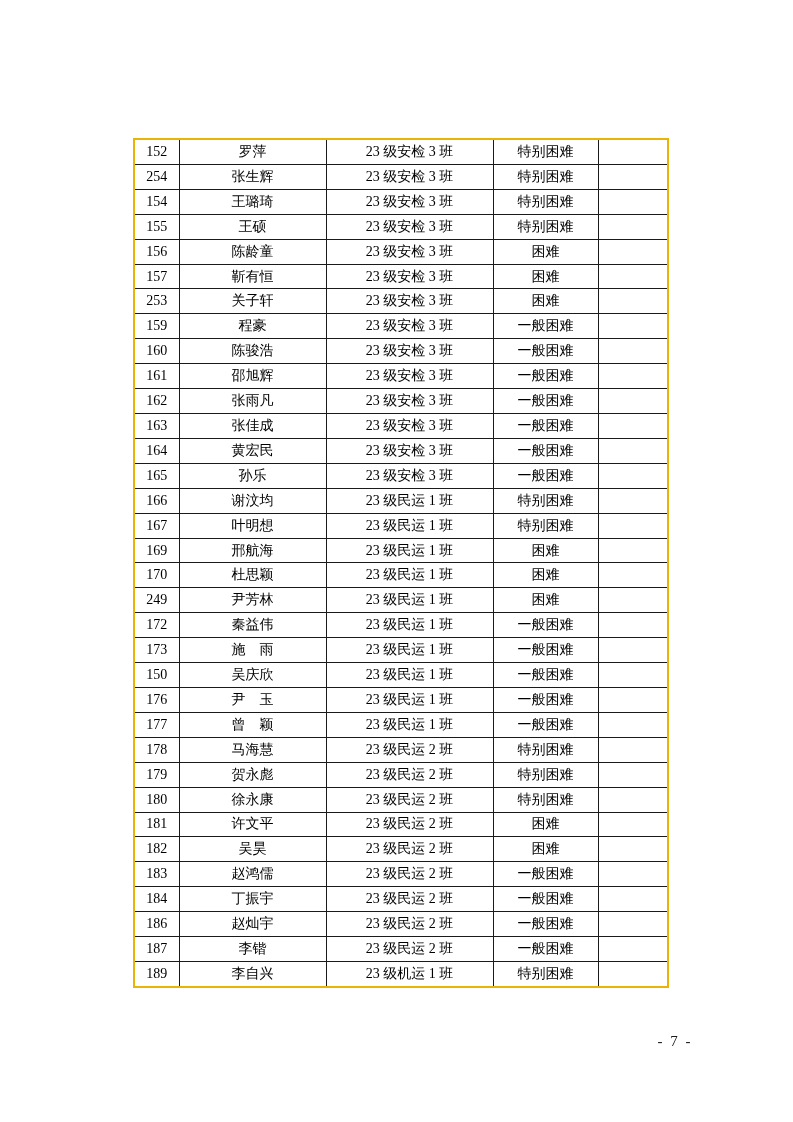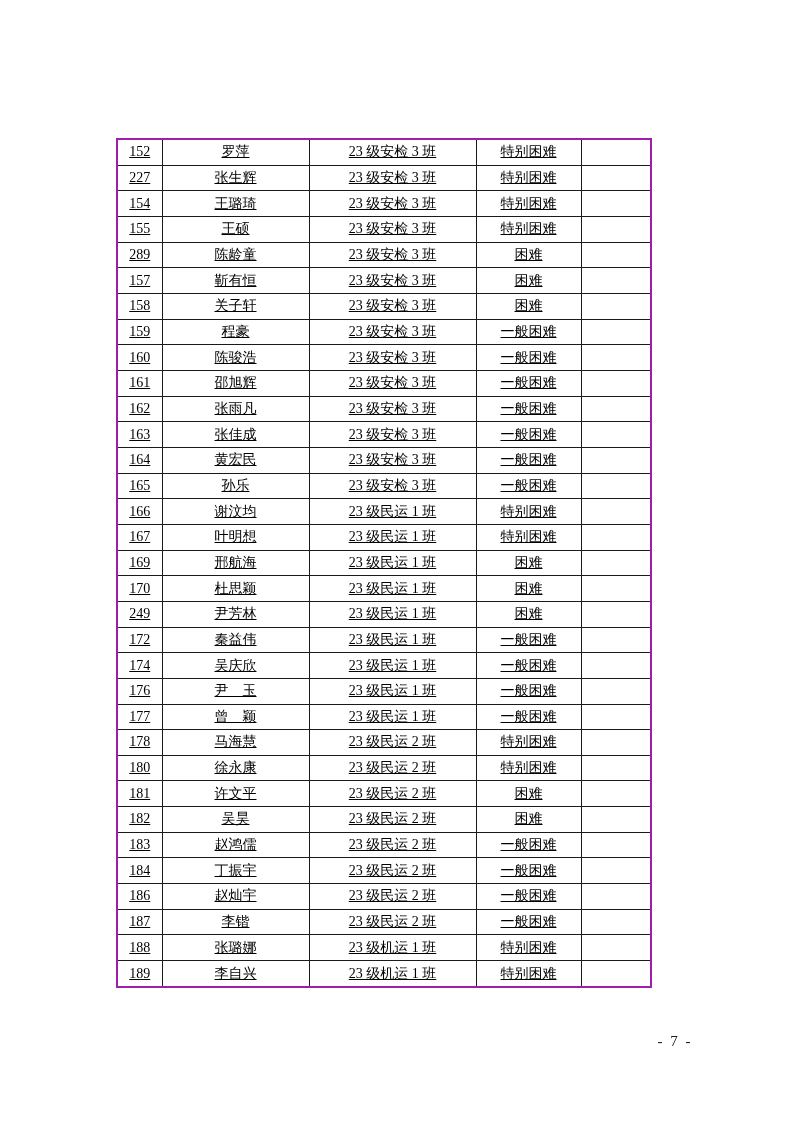--- a/index.html
+++ b/index.html
@@ -11,28 +11,27 @@
     position: relative;
     width: 793px;
     height: 1122px;
     background: #ffffff;
     overflow: hidden;
     font-family: "Liberation Serif", "DejaVu Serif", serif;
     color: #000000;
   }
   table.roster {
     position: absolute;
-    left: 116px;
+    left: 133px;
     top: 138px;
     width: 534px;
     height: 850px;
     border-collapse: collapse;
     table-layout: fixed;
-    border: 2px solid #a21caf;
-    text-decoration: underline;
+    border: 2px solid #eab308;
   }
   table.roster td {
     border: 1px solid #1a1a1a;
     height: 21.8px;
     padding: 0;
     text-align: center;
     vertical-align: middle;
     font-size: 14px;
     line-height: 1;
     white-space: nowrap;
@@ -66,56 +65,56 @@
     </colgroup>
     <tbody>
         <tr>
           <td class="col-index">152</td>
           <td class="col-name">罗萍</td>
           <td class="col-class">23 级安检 3 班</td>
           <td class="col-level">特别困难</td>
           <td class="col-note"></td>
         </tr>
         <tr>
-          <td class="col-index">227</td>
+          <td class="col-index">254</td>
           <td class="col-name">张生辉</td>
           <td class="col-class">23 级安检 3 班</td>
           <td class="col-level">特别困难</td>
           <td class="col-note"></td>
         </tr>
         <tr>
           <td class="col-index">154</td>
           <td class="col-name">王璐琦</td>
           <td class="col-class">23 级安检 3 班</td>
           <td class="col-level">特别困难</td>
           <td class="col-note"></td>
         </tr>
         <tr>
           <td class="col-index">155</td>
           <td class="col-name">王硕</td>
           <td class="col-class">23 级安检 3 班</td>
           <td class="col-level">特别困难</td>
           <td class="col-note"></td>
         </tr>
         <tr>
-          <td class="col-index">289</td>
+          <td class="col-index">156</td>
           <td class="col-name">陈龄童</td>
           <td class="col-class">23 级安检 3 班</td>
           <td class="col-level">困难</td>
           <td class="col-note"></td>
         </tr>
         <tr>
           <td class="col-index">157</td>
           <td class="col-name">靳有恒</td>
           <td class="col-class">23 级安检 3 班</td>
           <td class="col-level">困难</td>
           <td class="col-note"></td>
         </tr>
         <tr>
-          <td class="col-index">158</td>
+          <td class="col-index">253</td>
           <td class="col-name">关子轩</td>
           <td class="col-class">23 级安检 3 班</td>
           <td class="col-level">困难</td>
           <td class="col-note"></td>
         </tr>
         <tr>
           <td class="col-index">159</td>
           <td class="col-name">程豪</td>
           <td class="col-class">23 级安检 3 班</td>
           <td class="col-level">一般困难</td>
@@ -199,21 +198,28 @@
           <td class="col-note"></td>
         </tr>
         <tr>
           <td class="col-index">172</td>
           <td class="col-name">秦益伟</td>
           <td class="col-class">23 级民运 1 班</td>
           <td class="col-level">一般困难</td>
           <td class="col-note"></td>
         </tr>
         <tr>
-          <td class="col-index">174</td>
+          <td class="col-index">173</td>
+          <td class="col-name">施　雨</td>
+          <td class="col-class">23 级民运 1 班</td>
+          <td class="col-level">一般困难</td>
+          <td class="col-note"></td>
+        </tr>
+        <tr>
+          <td class="col-index">150</td>
           <td class="col-name">吴庆欣</td>
           <td class="col-class">23 级民运 1 班</td>
           <td class="col-level">一般困难</td>
           <td class="col-note"></td>
         </tr>
         <tr>
           <td class="col-index">176</td>
           <td class="col-name">尹　玉</td>
           <td class="col-class">23 级民运 1 班</td>
           <td class="col-level">一般困难</td>
@@ -227,20 +233,27 @@
           <td class="col-note"></td>
         </tr>
         <tr>
           <td class="col-index">178</td>
           <td class="col-name">马海慧</td>
           <td class="col-class">23 级民运 2 班</td>
           <td class="col-level">特别困难</td>
           <td class="col-note"></td>
         </tr>
         <tr>
+          <td class="col-index">179</td>
+          <td class="col-name">贺永彪</td>
+          <td class="col-class">23 级民运 2 班</td>
+          <td class="col-level">特别困难</td>
+          <td class="col-note"></td>
+        </tr>
+        <tr>
           <td class="col-index">180</td>
           <td class="col-name">徐永康</td>
           <td class="col-class">23 级民运 2 班</td>
           <td class="col-level">特别困难</td>
           <td class="col-note"></td>
         </tr>
         <tr>
           <td class="col-index">181</td>
           <td class="col-name">许文平</td>
           <td class="col-class">23 级民运 2 班</td>
@@ -273,27 +286,20 @@
           <td class="col-name">赵灿宇</td>
           <td class="col-class">23 级民运 2 班</td>
           <td class="col-level">一般困难</td>
           <td class="col-note"></td>
         </tr>
         <tr>
           <td class="col-index">187</td>
           <td class="col-name">李锴</td>
           <td class="col-class">23 级民运 2 班</td>
           <td class="col-level">一般困难</td>
-          <td class="col-note"></td>
-        </tr>
-        <tr>
-          <td class="col-index">188</td>
-          <td class="col-name">张璐娜</td>
-          <td class="col-class">23 级机运 1 班</td>
-          <td class="col-level">特别困难</td>
           <td class="col-note"></td>
         </tr>
         <tr>
           <td class="col-index">189</td>
           <td class="col-name">李自兴</td>
           <td class="col-class">23 级机运 1 班</td>
           <td class="col-level">特别困难</td>
           <td class="col-note"></td>
         </tr>
       </tbody>

